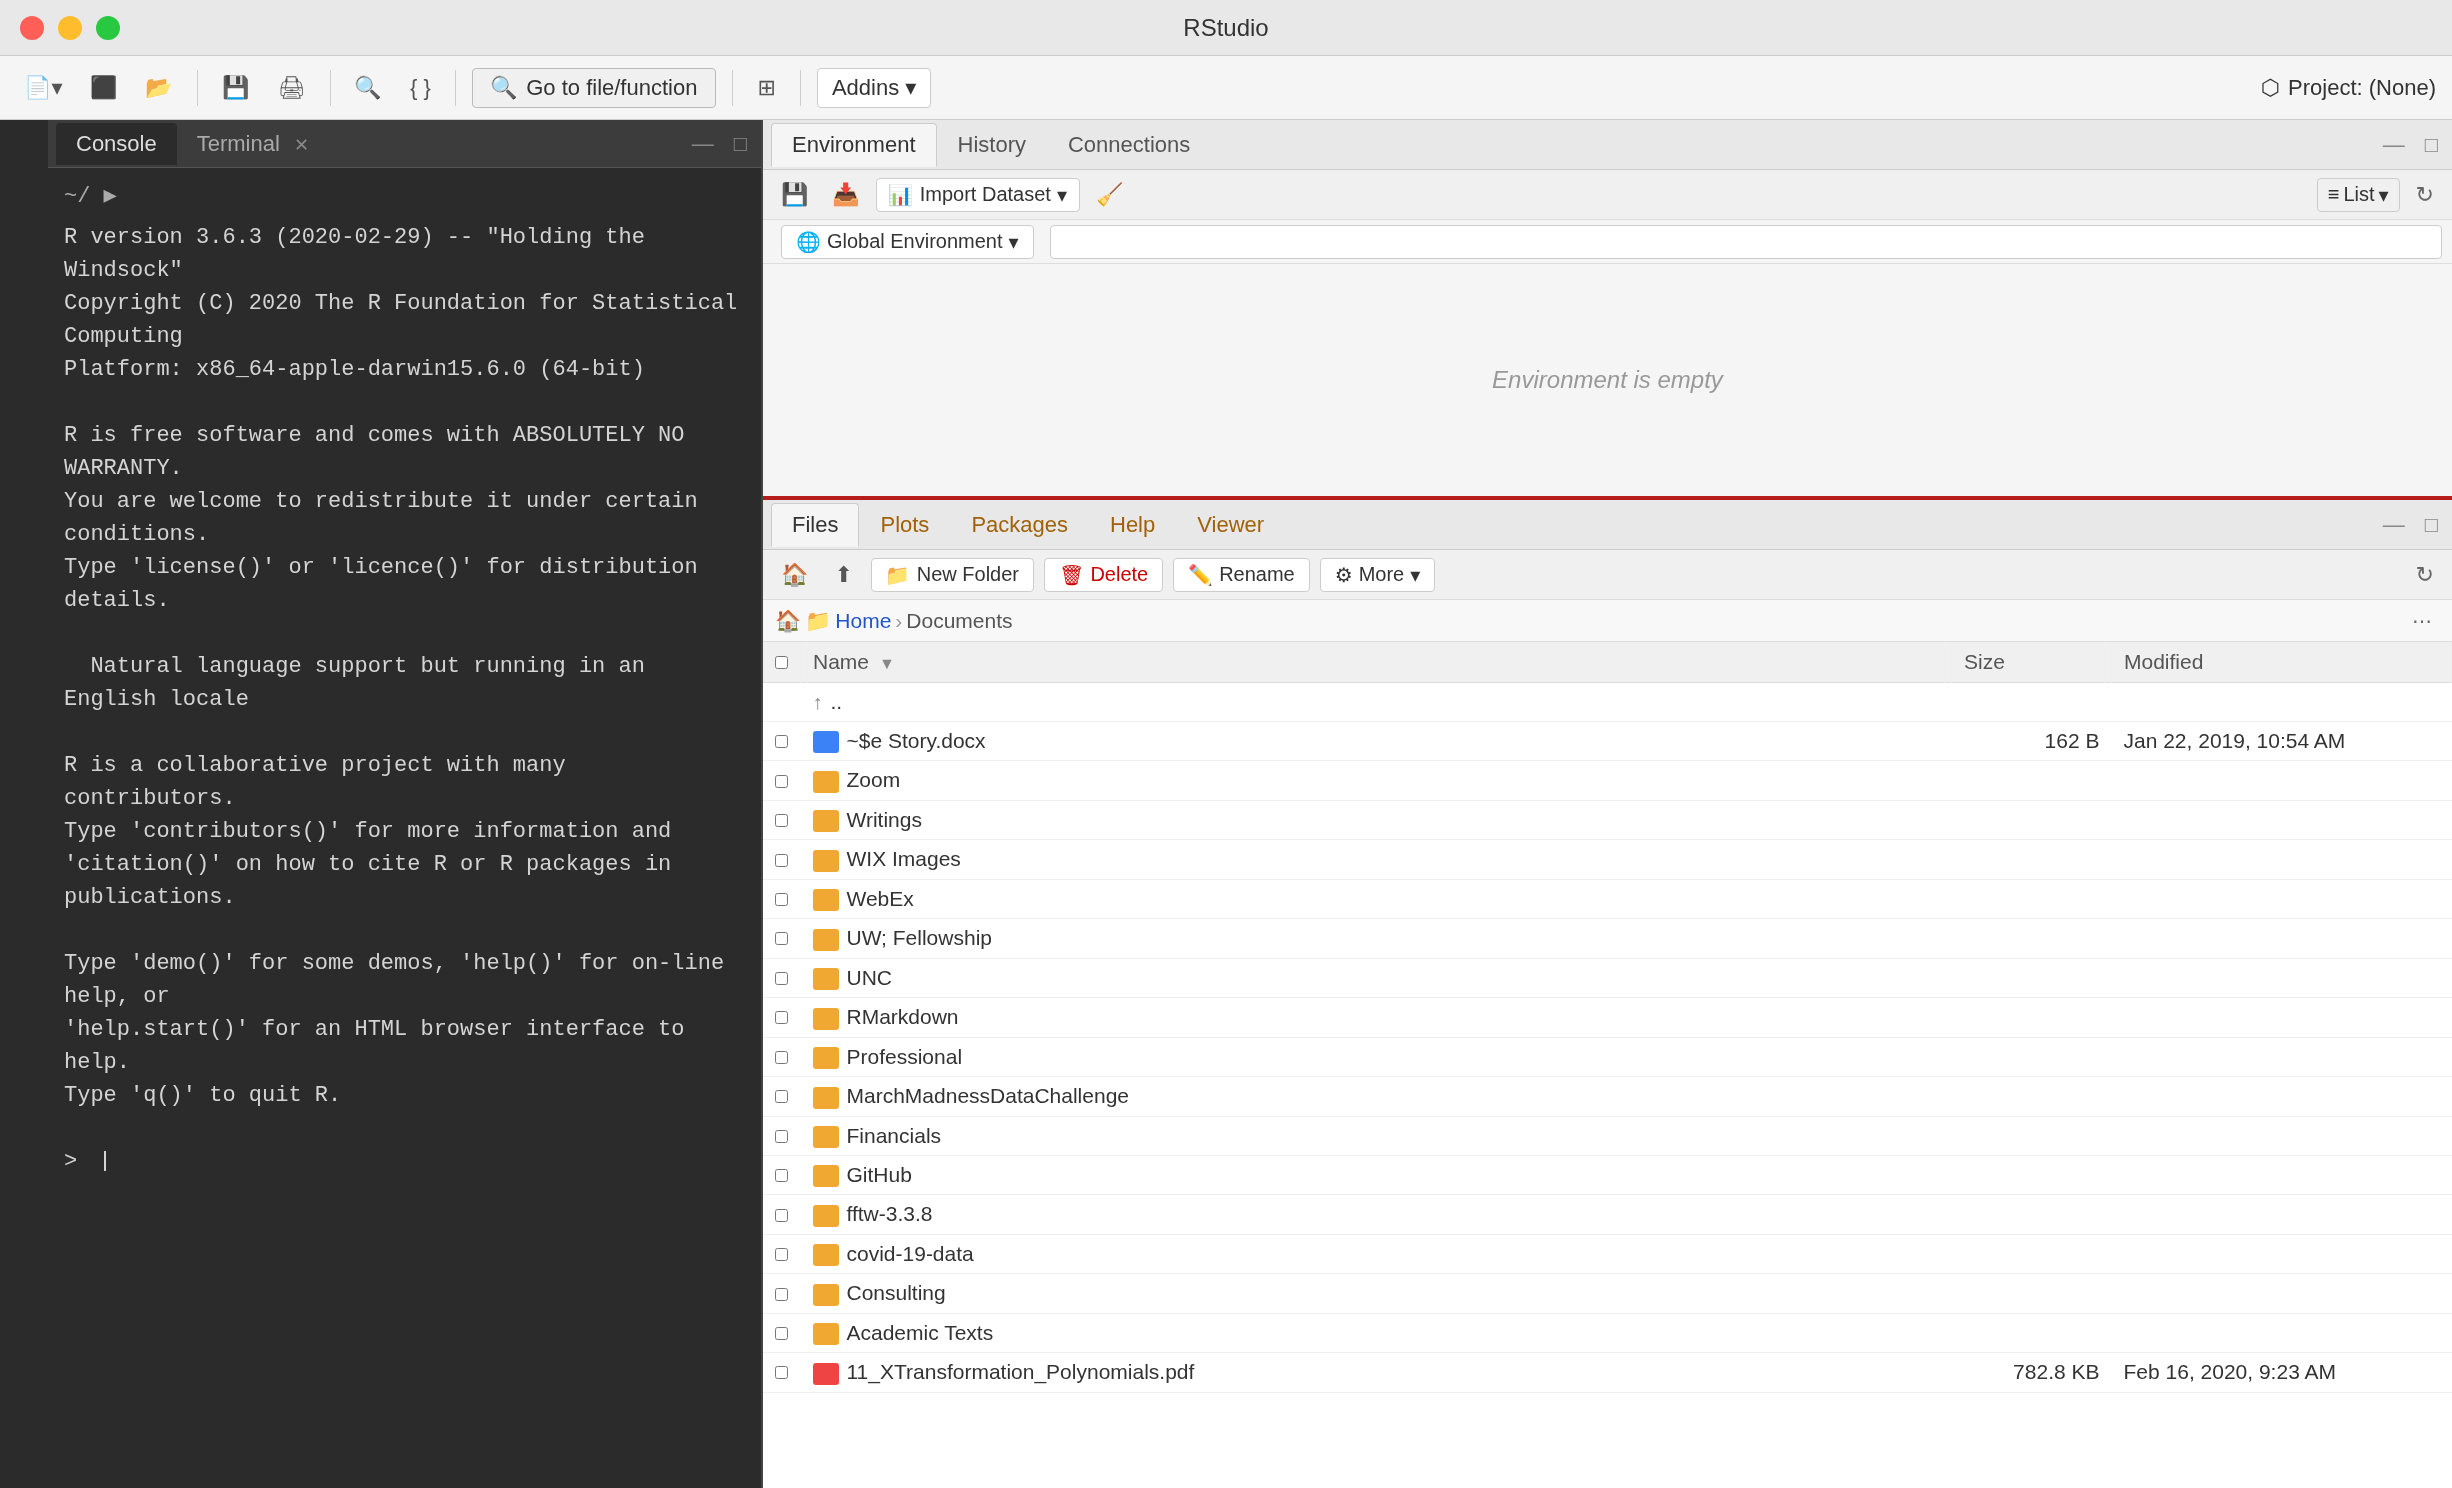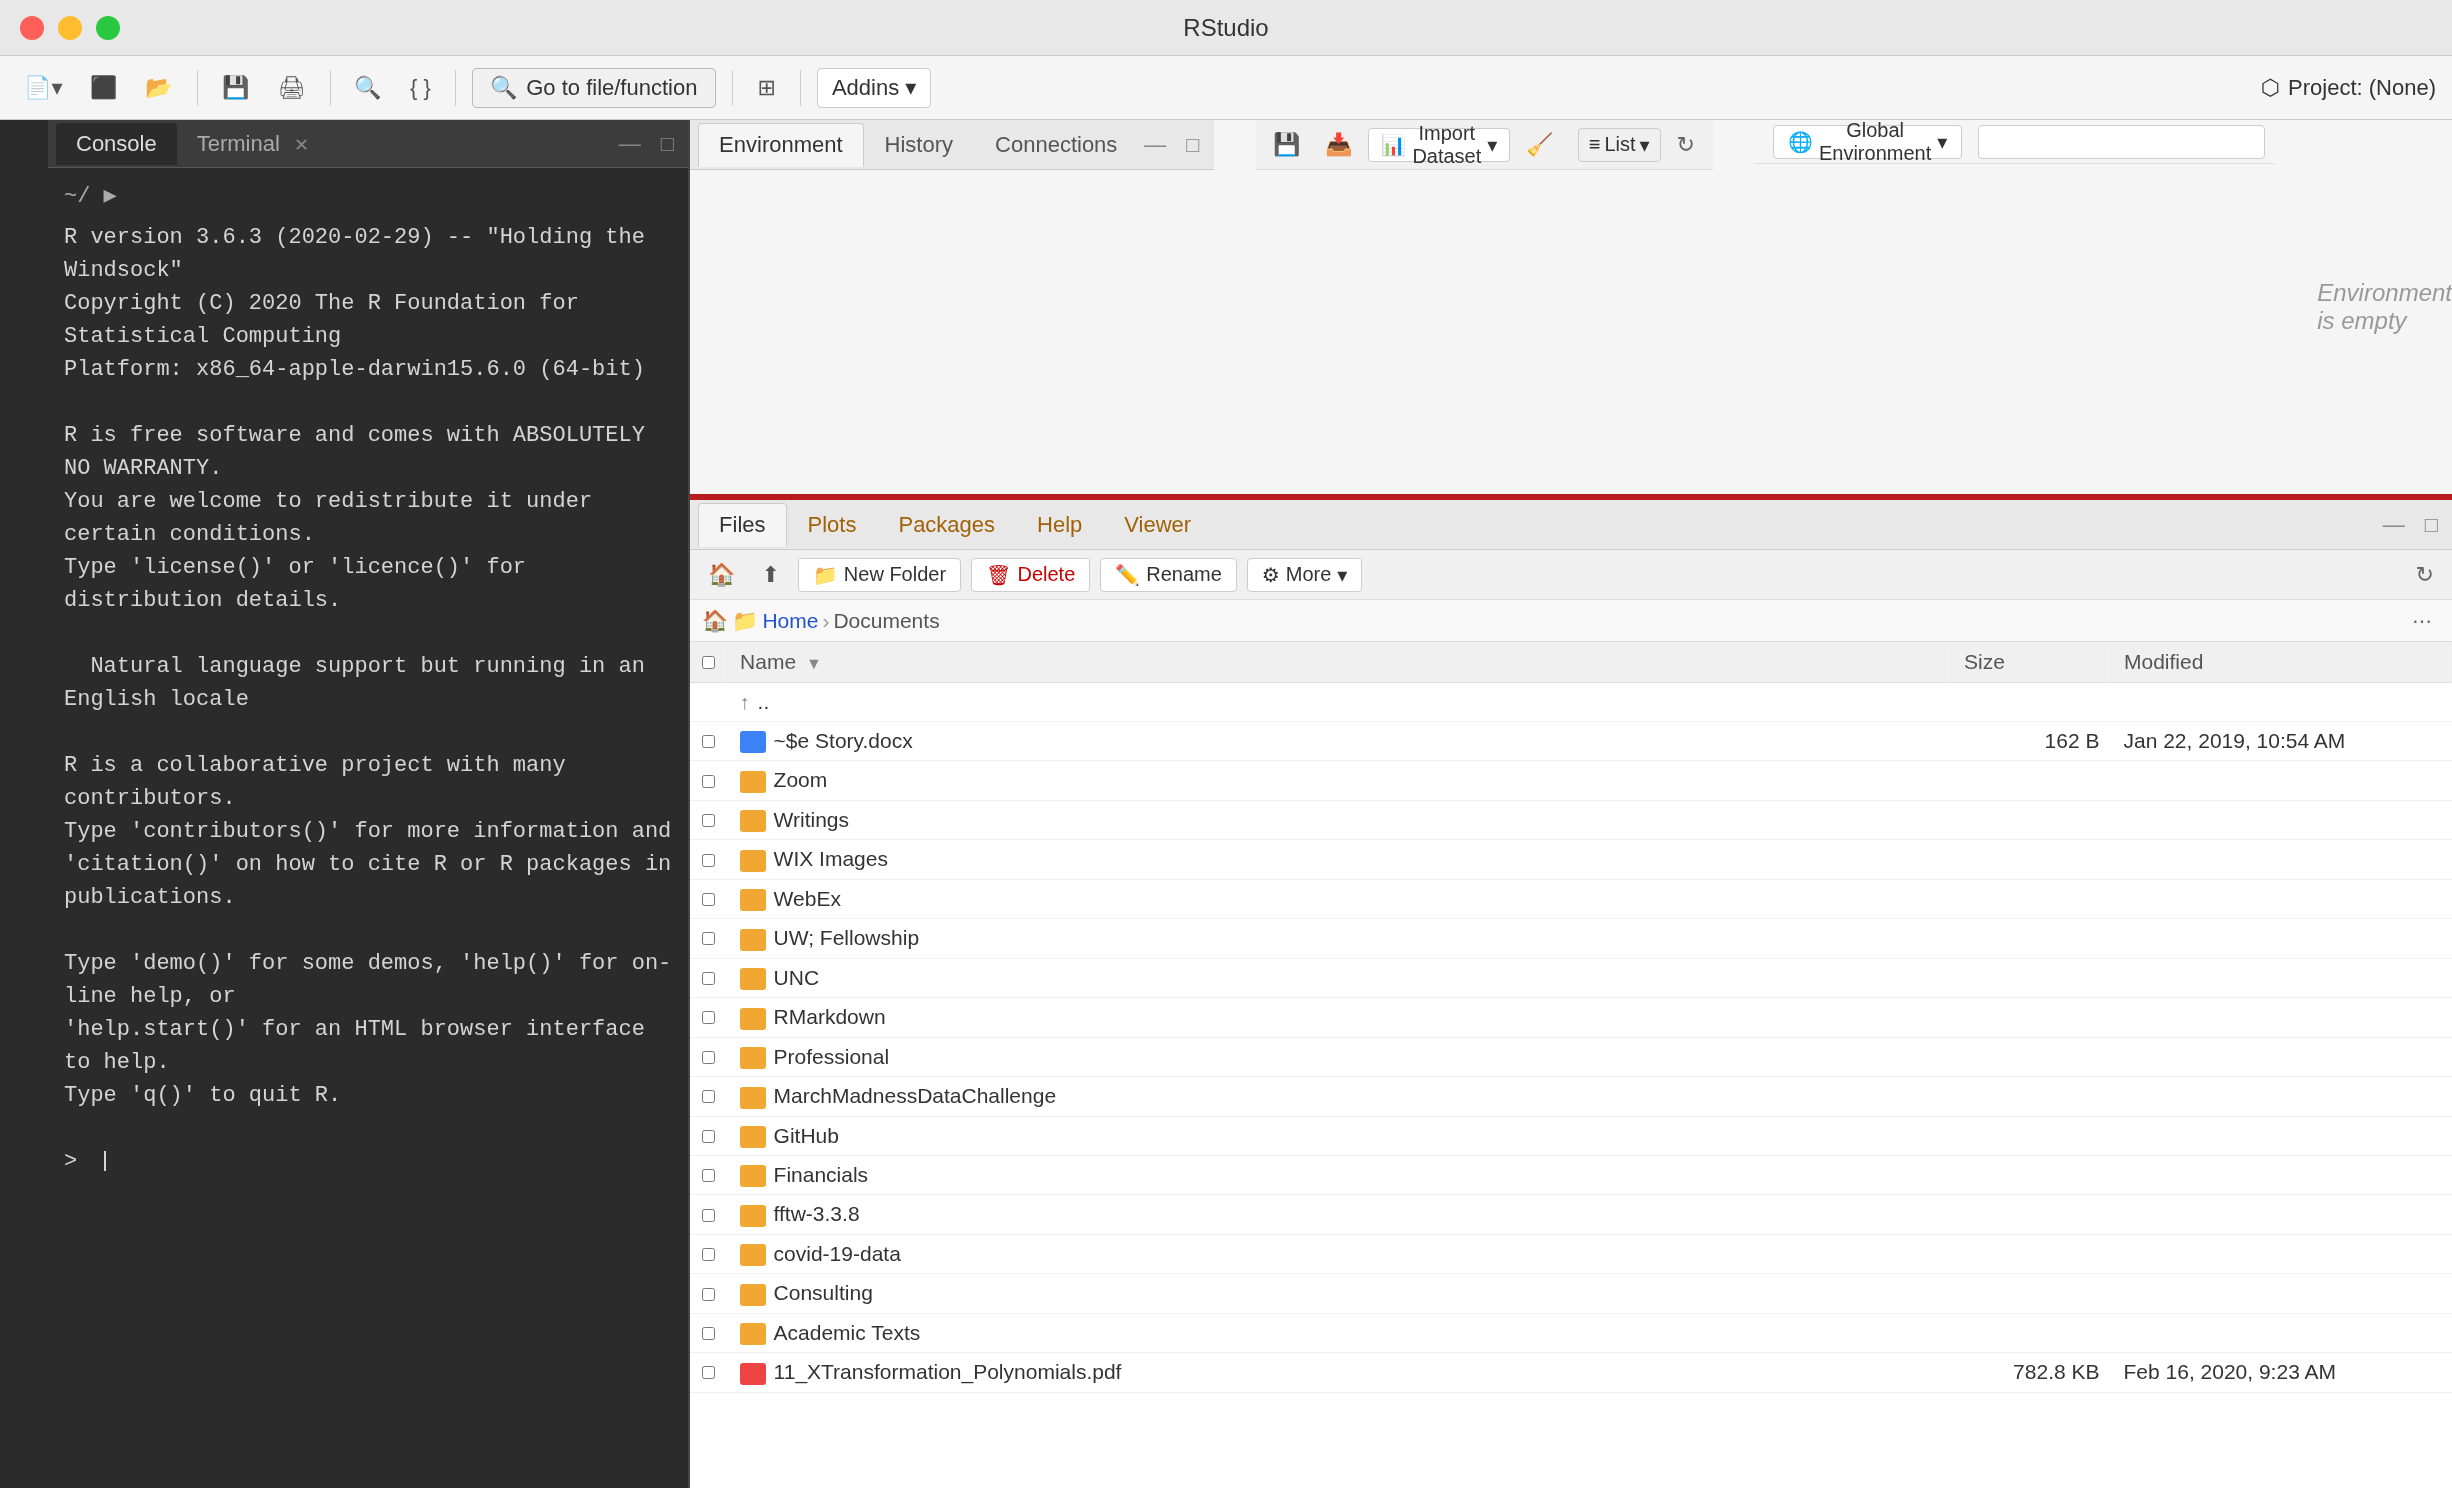--- a/index.html
+++ b/index.html
@@ -194,24 +194,23 @@
       flex: 1;
       display: flex;
       flex-direction: column;
       background: #f5f5f5;
     }
 
     
     .right-top {
       height: 380px;
       display: flex;
-      flex-direction: row;
-      border-bottom: 6px solid #b91c1c;
+      flex-direction: column;
+      border-bottom: 4px solid #b91c1c;
       background: #f5f5f5;
-      gap: 42px;
     }
     .right-tab-bar {
       display: flex;
       background: #e8e8e8;
       border-bottom: 1px solid #ccc;
       height: 50px;
       align-items: center;
       padding: 0 8px;
     }
     .right-tab {
@@ -711,27 +710,27 @@
                 <td class="col-modified"></td>
               </tr>
               <tr>
                 <td class="file-check"><input type="checkbox" style=""></td>
                 <td><span class="file-icon folder-icon"></span><span class="file-name">MarchMadnessDataChallenge</span></td>
                 <td class="col-size"></td>
                 <td class="col-modified"></td>
               </tr>
               <tr>
                 <td class="file-check"><input type="checkbox" style=""></td>
+                <td><span class="file-icon folder-icon"></span><span class="file-name">Financials</span></td>
+                <td class="col-size"></td>
+                <td class="col-modified"></td>
+              </tr>
+              <tr>
+                <td class="file-check"><input type="checkbox" style=""></td>
                 <td><span class="file-icon folder-icon"></span><span class="file-name">GitHub</span></td>
-                <td class="col-size"></td>
-                <td class="col-modified"></td>
-              </tr>
-              <tr>
-                <td class="file-check"><input type="checkbox" style=""></td>
-                <td><span class="file-icon folder-icon"></span><span class="file-name">Financials</span></td>
                 <td class="col-size"></td>
                 <td class="col-modified"></td>
               </tr>
               <tr>
                 <td class="file-check"><input type="checkbox" style=""></td>
                 <td><span class="file-icon folder-icon"></span><span class="file-name">fftw-3.3.8</span></td>
                 <td class="col-size"></td>
                 <td class="col-modified"></td>
               </tr>
               <tr>

